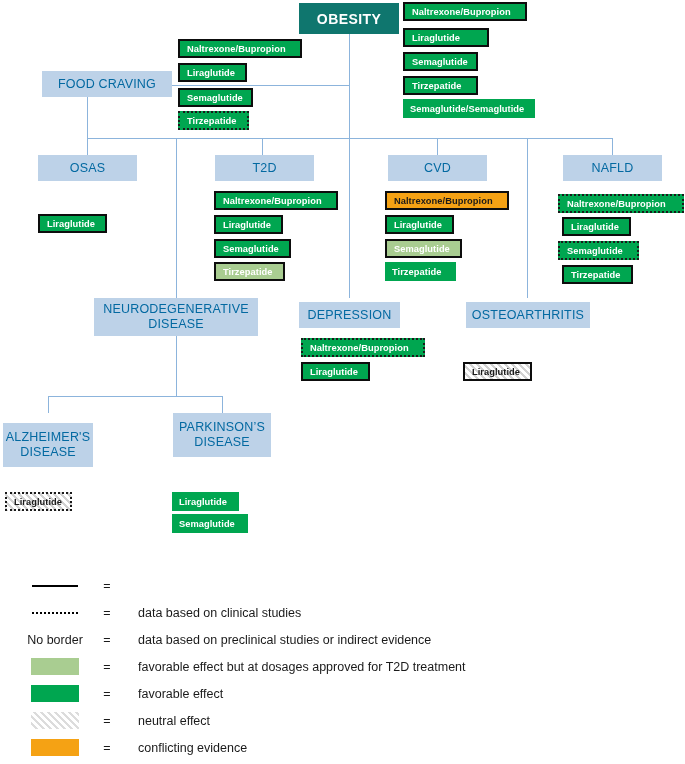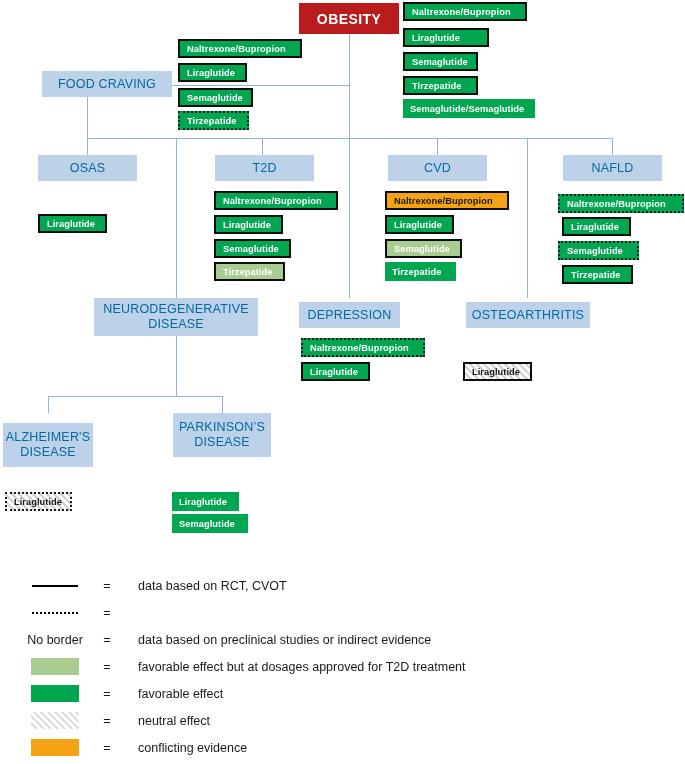--- a/index.html
+++ b/index.html
@@ -19,21 +19,21 @@
   .dbox{
     position:absolute;background:#bdd2e8;color:#0369a1;
     display:flex;align-items:center;justify-content:center;
     text-align:center;font-size:12.5px;letter-spacing:.2px;line-height:15px;
     font-family:"Liberation Sans","DejaVu Sans",sans-serif;
   }
   .dbox.two{flex-direction:column;}
 
   
   .root{
-    position:absolute;background:#b91c1c;color:#ffffff;font-weight:bold;
+    position:absolute;background:#0f766e;color:#ffffff;font-weight:bold;
     display:flex;align-items:center;justify-content:center;
     font-size:14px;letter-spacing:.4px;
   }
 
   
   .chip{
     position:absolute;box-sizing:border-box;
     display:flex;align-items:center;
     padding:0 7px;
     font-size:9.3px;font-weight:bold;color:#ffffff;
@@ -157,28 +157,28 @@
   <div class="chip green nob" style="left:172px;top:492px;width:67px;height:19px;">Liraglutide</div>
   <div class="chip green nob" style="left:172px;top:514px;width:76px;height:19px;">Semaglutide</div>
 
   <div class="legend">
 
     <div class="lrow">
       <div class="lsym">
           <div class="sym-solidline"></div>
         </div>
       <div class="leq">=</div>
-      <div class="ltxt">data based on RCT, CVOT</div>
     </div>
 
     <div class="lrow">
       <div class="lsym">
           <div class="sym-dottedline"></div>
         </div>
       <div class="leq">=</div>
+      <div class="ltxt">data based on clinical studies</div>
     </div>
 
     <div class="lrow">
       <div class="lsym">
           <div class="sym-noborder">No border</div>
         </div>
       <div class="leq">=</div>
       <div class="ltxt">data based on preclinical studies or indirect evidence</div>
     </div>
 

